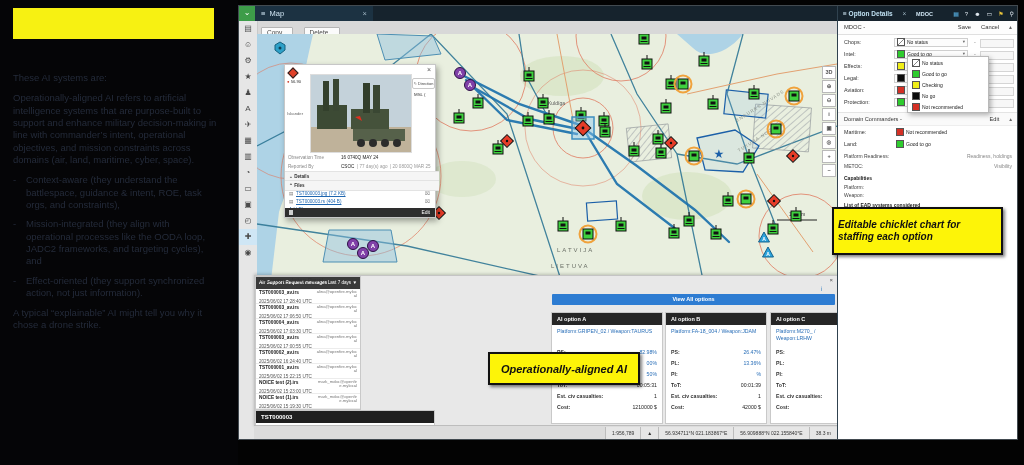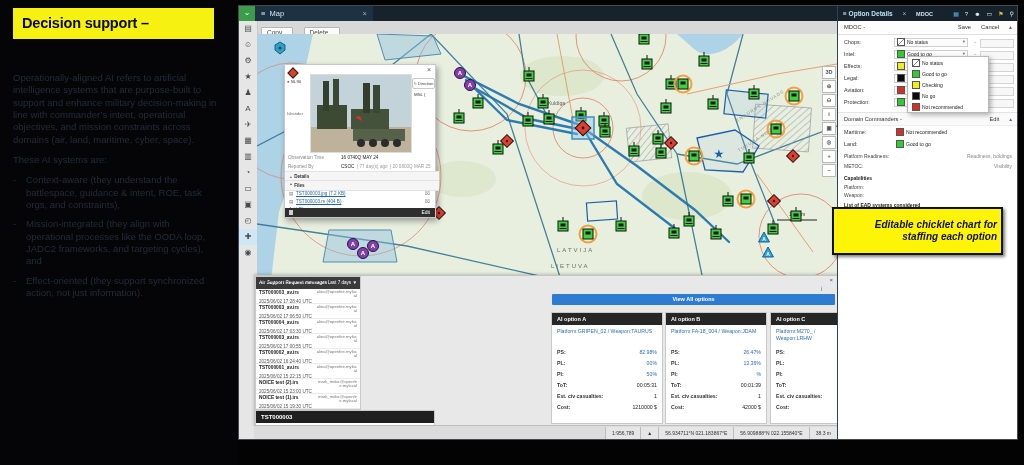--- a/index.html
+++ b/index.html
@@ -9,21 +9,21 @@
   
   #left-panel{left:0;top:0;width:238px;height:465px;background:#050507;padding:0;}
   #title-box{left:13px;top:8px;width:186px;background:#f7f112;color:#0a0a0a;
              font-weight:bold;font-size:14.5px;line-height:1.18;padding:7px 6px 7px 9px;letter-spacing:-.2px;}
   .slide-p{color:#242b3a;font-size:9.5px;line-height:1.3;margin:0 0 8px 0;}
   #slide-body{left:13px;top:72px;width:204px;}
   .bullet{display:flex;color:#242b3a;font-size:9.5px;line-height:1.3;margin:0 0 7px 0;}
   .bullet .dash{width:13px;flex:none;}
   
   .callout{background:#fdf408;border:2px solid #111;color:#111;font-weight:bold;font-style:italic;
-           text-align:right;display:flex;align-items:center;justify-content:center;box-shadow:2px 2px 3px rgba(0,0,0,.5);}
+           text-align:left;display:flex;align-items:center;justify-content:center;box-shadow:2px 2px 3px rgba(0,0,0,.5);}
   
   #app{left:238px;top:5px;width:778px;height:433px;background:#f2f2f2;border:1px solid #424a50;overflow:hidden;}
   #topbar{left:0;top:0;width:778px;height:15px;background:#16232d;}
   #grnsq{left:0;top:0;width:16px;height:15px;background:#3d9c49;color:#fff;font-size:8px;text-align:center;line-height:14px;}
   #maptab{left:16px;top:0;width:118px;height:15px;background:#1c3242;color:#cfe4f2;font-size:7.5px;line-height:15px;padding-left:6px;box-sizing:border-box;}
   #maptab .x{float:right;margin-right:6px;color:#9fb5c2;}
   #toolbar2{left:18px;top:15px;width:580px;height:13px;background:#d8d8d8;border-bottom:1px solid #c2c2c2;}
   .tbtn{display:inline-block;background:#fbfbfb;border:1px solid #b5b5b5;color:#444;font-size:6.5px;
         line-height:8px;padding:1px 5px;margin:1px 2px 0 4px;border-radius:1px;}
   #sidebar{left:0;top:15px;width:18px;height:418px;background:#e6e6e6;border-right:1px solid #c9c9c9;}
@@ -91,37 +91,38 @@
   
   .navy-x{color:#9fb5c2;}
 </style>
 </head>
 <body>
 
 <div id="stage">
 
   <div id="left-panel" class="abs">
     <div id="title-box" class="abs">
-      <span>Decision support –</span><br>
+      <br>
     </div>
     <div id="slide-body" class="abs">
+      <p class="slide-p">These AI systems are:</p>
       <p class="slide-p">Operationally-aligned AI refers to artificial intelligence systems that are purpose-built to support and enhance military decision-making in line with commander’s intent, operational objectives, and mission constraints across domains (air, land, maritime, cyber, space).</p>
-      <p class="slide-p">These AI systems are:</p>
       <div class="bullet">
           <span class="dash">-</span>
           <span>Context-aware (they understand the battlespace, guidance &amp; intent, ROE, task orgs, and constraints),</span>
         </div>
       <div class="bullet">
           <span class="dash">-</span>
           <span>Mission-integrated (they align with operational processes like the OODA loop, JADC2 frameworks, and targeting cycles), and</span>
         </div>
       <div class="bullet">
           <span class="dash">-</span>
           <span>Effect-oriented (they support synchronized action, not just information).</span>
         </div>
+      <p class="slide-p">A typical “explainable” AI might tell you why it chose a drone strike.</p>
     </div>
   </div>
 
   <div id="app" class="abs">
 
     <div id="topbar" class="abs">
       <div id="grnsq" class="abs">⌄</div>
       <div id="maptab" class="abs">
         <span>≡</span>
         <b>&nbsp;</b><span>Map</span>
@@ -873,13 +874,16 @@
           <div class="irow" style="top: 177px;"><span style="margin-left: 6px;">Platform:</span></div>
           <div class="irow" style="top: 185px;"><span style="margin-left: 6px;">Weapon:</span></div>
           <div class="irow" style="top: 195px;"><span style="margin-left: 6px; font-weight: bold; color: rgb(34, 34, 34);">List of EAD systems considered</span></div>
         </div>
     </div>
   </div>
 
   <div class="callout abs" style="left:832px;top:207px;width:159px;height:44px;font-size:10px;line-height:1.25;padding:0 4px;">
     <span>Editable chicklet chart for staffing each option</span>
   </div>
+  <div class="callout abs" style="left:488px;top:352px;width:148px;height:29px;font-size:11px;">
+    <span>Operationally-aligned AI</span>
+  </div>
 </div>
 
 </body></html>

